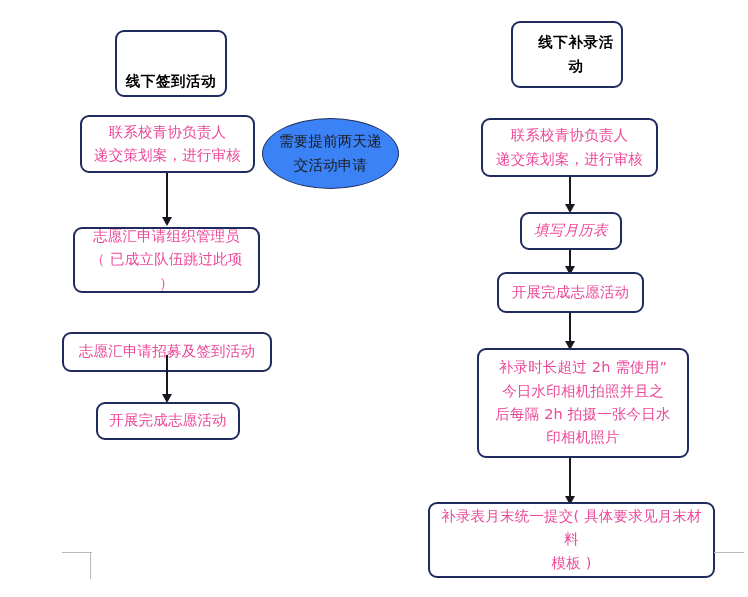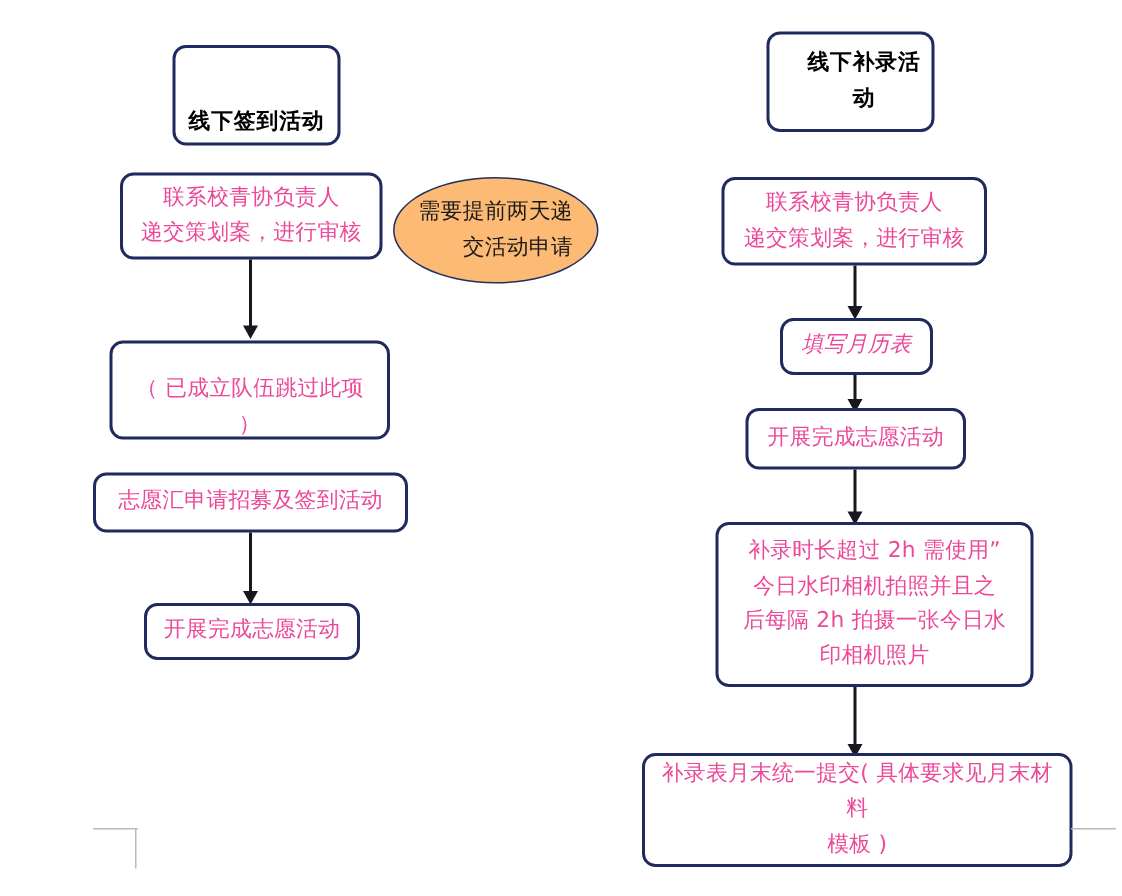--- a/index.html
+++ b/index.html
@@ -44,24 +44,24 @@
     display: block;
     width: 100%;
   }
 
   .ellipse {
     position: absolute;
     box-sizing: border-box;
     display: flex;
     align-items: center;
     justify-content: center;
-    text-align: right;
+    text-align: center;
     border: 1.6px solid #22305f;
     border-radius: 50%;
-    background: #fdba74;
+    background: #3b82f6;
     color: #1a1a1a;
     font-size: 14.5px;
     line-height: 1.62;
     letter-spacing: 0.2px;
   }
 
   
   .connector {
     position: absolute;
   }
@@ -111,26 +111,26 @@
     </span>
   </div>
 
   <div class="connector" style="left:166px; top:173px; height:53px;">
     <div class="shaft" style="height:45px;"></div>
     <div class="head" style="top:44px;"></div>
   </div>
 
   <div class="node" style="left:73px; top:227px; width:187px; height:66px;">
     <span class="txt">
-      <br>
+      <span>志愿汇申请组织管理员</span><br>
       <span>（ 已成立队伍跳过此项 ）</span>
     </span>
   </div>
 
-  <div class="node" style="left:62px; top:315px; width:210px; height:40px;">
+  <div class="node" style="left:62px; top:332px; width:210px; height:40px;">
     <span class="txt">志愿汇申请招募及签到活动</span>
   </div>
 
   <div class="connector" style="left:166px; top:355px; height:48px;">
     <div class="shaft" style="height:40px;"></div>
     <div class="head" style="top:39px;"></div>
   </div>
 
   <div class="node" style="left:96px; top:402px; width:144px; height:38px;">
     <span class="txt">开展完成志愿活动</span>

